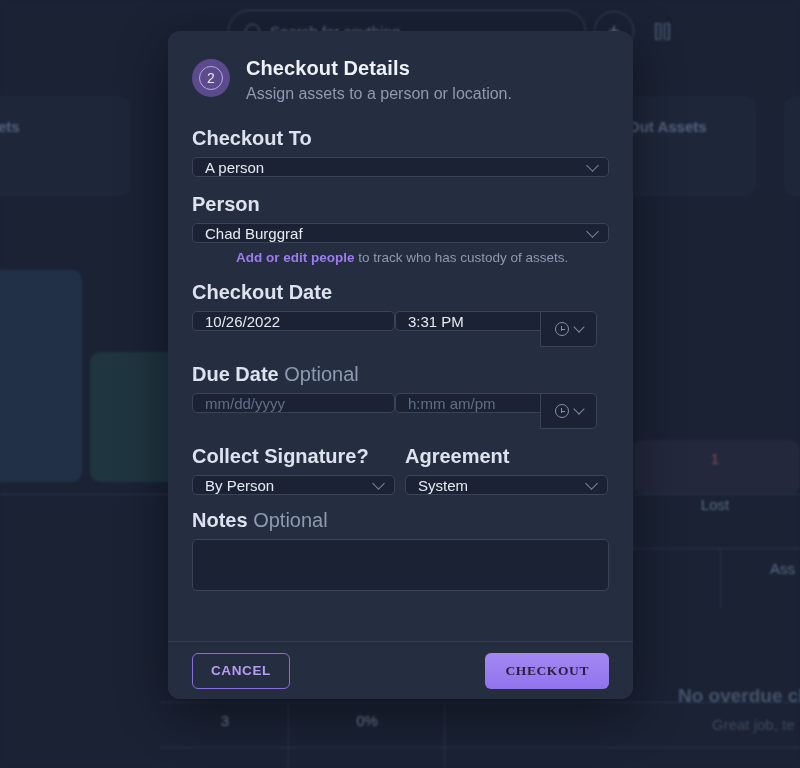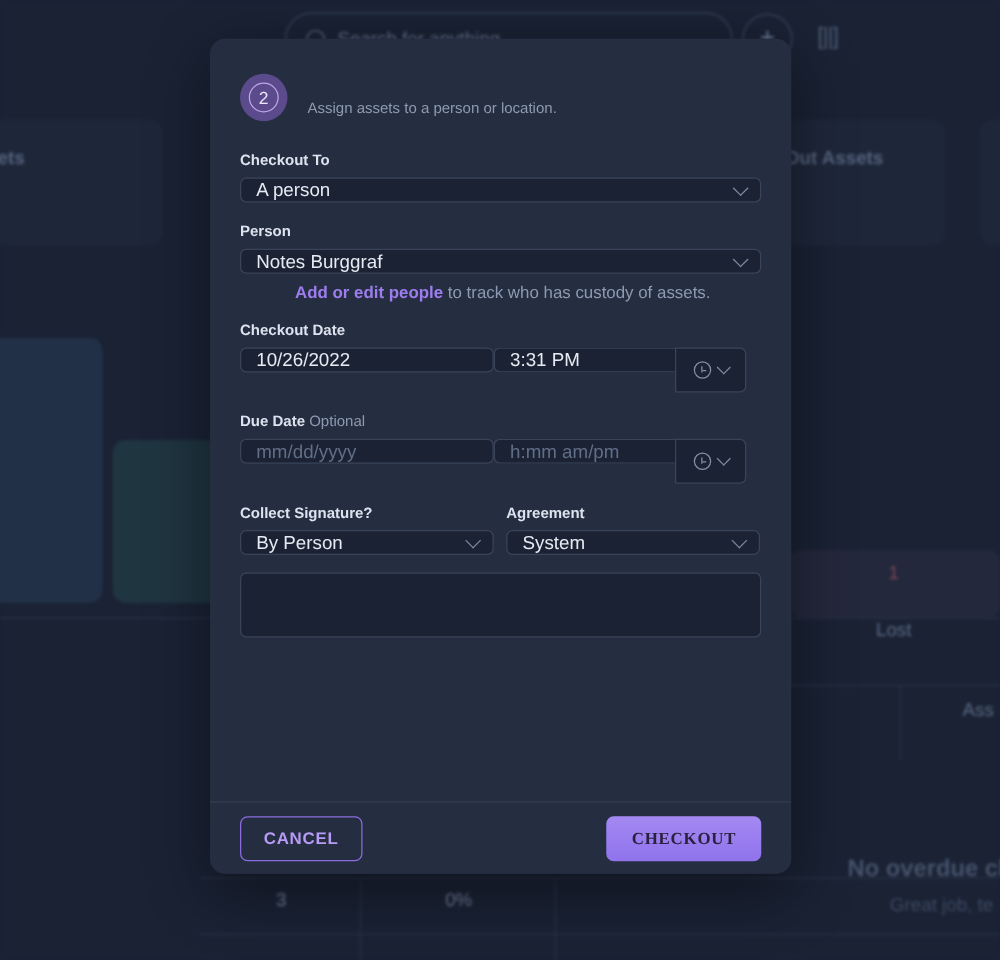--- a/index.html
+++ b/index.html
@@ -84,24 +84,24 @@
     display: flex; align-items: center; justify-content: center;
     margin-top: 2px;
   }
   .badge .ring {
     width: 24px; height: 24px; border-radius: 50%;
     border: 1.4px solid #bda8e8;
     display: flex; align-items: center; justify-content: center;
     color: #ece6fb; font-size: 14px; font-weight: 500;
   }
   .mtitle { color: #eef1f7; font-size: 20px; font-weight: 700; letter-spacing: .1px; }
-  .msub { color: #8d9ab2; font-size: 12px; margin-top: 22px; }
+  .msub { color: #8d9ab2; font-size: 16px; margin-top: 5px; }
 
   .flabel {
-    color: #dde3ee; font-size: 12px; font-weight: 700;
+    color: #dde3ee; font-size: 20px; font-weight: 700;
     margin-bottom: 7px; display: block;
   }
   .flabel .opt { color: #8d9ab2; font-weight: 400; }
 
   .field {
     position: relative; width: 100%; height: 20px;
     background: #1b2233; border: 1px solid #3a4459; border-radius: 5px;
     display: flex; align-items: center; padding: 0 12px;
     color: #e6eaf2; font-size: 15px;
   }
@@ -219,34 +219,35 @@
 </div>
 
 <div id="modal">
   <div class="modal-body">
 
     <div class="mhead">
       <div class="badge">
         <div class="ring">2</div>
       </div>
       <div>
+        <div class="mtitle">Checkout Details</div>
         <div class="msub">Assign assets to a person or location.</div>
       </div>
     </div>
 
     <label class="flabel">Checkout To</label>
     <div class="field">
       <span>A person</span>
       <span class="chev"></span>
     </div>
 
     <div style="height:16px"></div>
     <label class="flabel">Person</label>
     <div class="field">
-      <span>Notes Burggraf</span>
+      <span>Chad Burggraf</span>
       <span class="chev"></span>
     </div>
     <div class="helper">
       <span class="link">Add or edit people</span><span> to track who has custody of assets.</span>
     </div>
 
     <div style="height:14px"></div>
     <label class="flabel">Checkout Date</label>
     <div class="row">
       <div class="field" style="width:203px;flex:none;">
@@ -297,20 +298,24 @@
       </div>
       <div class="half">
         <div class="field">
           <span>System</span>
           <span class="chev"></span>
         </div>
       </div>
     </div>
 
     <div style="height:14px"></div>
+    <label class="flabel">
+      <span>Notes</span>
+      <span class="opt">Optional</span>
+    </label>
     <div class="notesbox"></div>
   </div>
 
   <div class="footer">
     <div class="btn btn-outline">CANCEL</div>
     <div class="spacer"></div>
     <div class="btn btn-primary">CHECKOUT</div>
   </div>
 </div>
 

